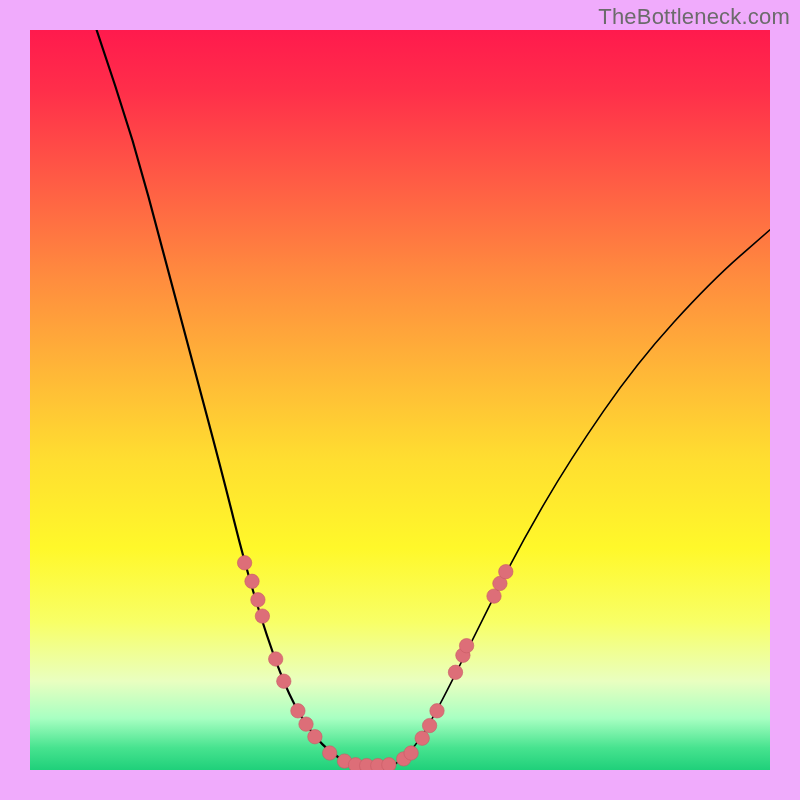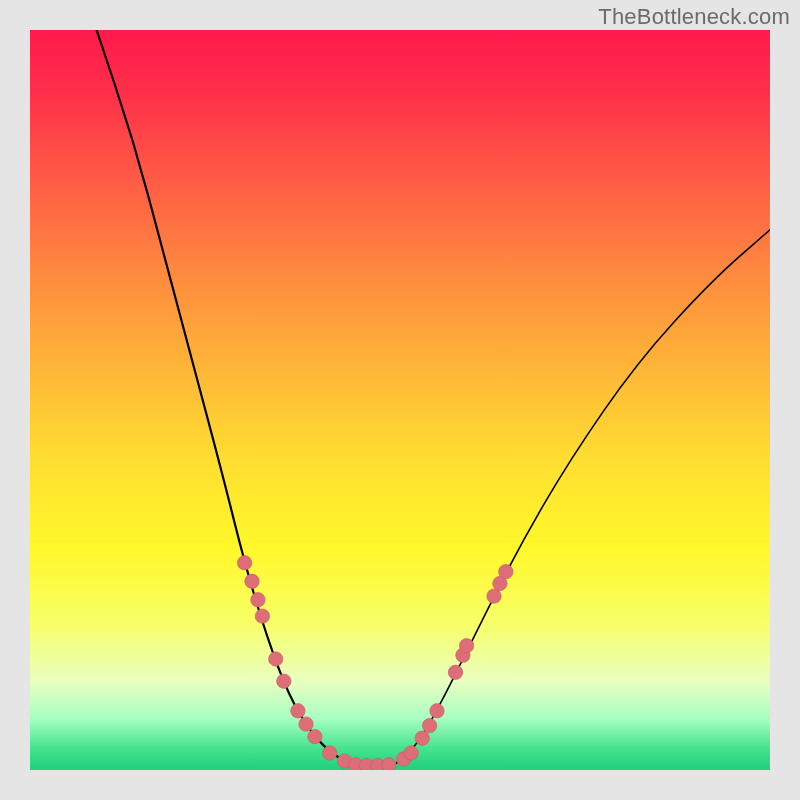--- a/index.html
+++ b/index.html
@@ -10,21 +10,21 @@
     overflow: hidden;
     background: #000;
     font-family: Arial, Helvetica, sans-serif;
   }
   .frame {
     position: absolute;
     top: 0;
     left: 0;
     width: 800px;
     height: 800px;
-    background: #e5e5e5;
+    background: #f0abfc;
   }
   .plot {
     position: absolute;
     top: 30px;
     left: 30px;
     width: 740px;
     height: 740px;
     background: linear-gradient(to bottom,
       #ff1a4d 0%,
       #ff2e4a 8%,

